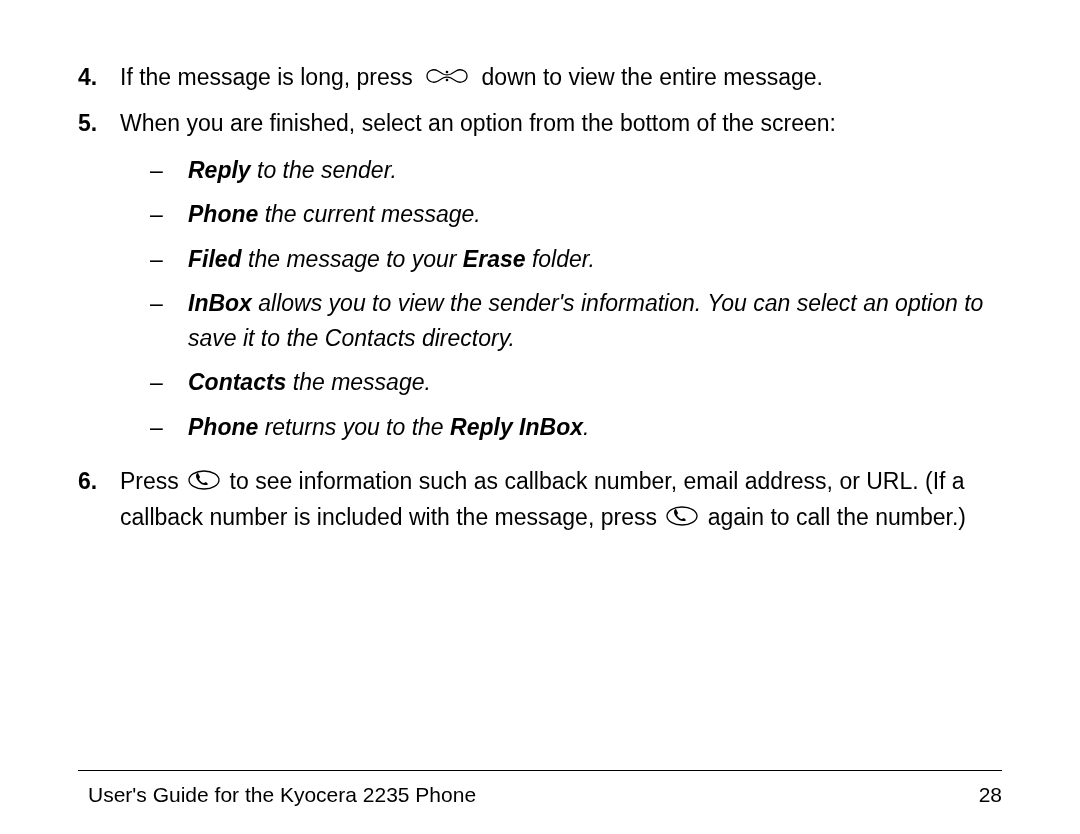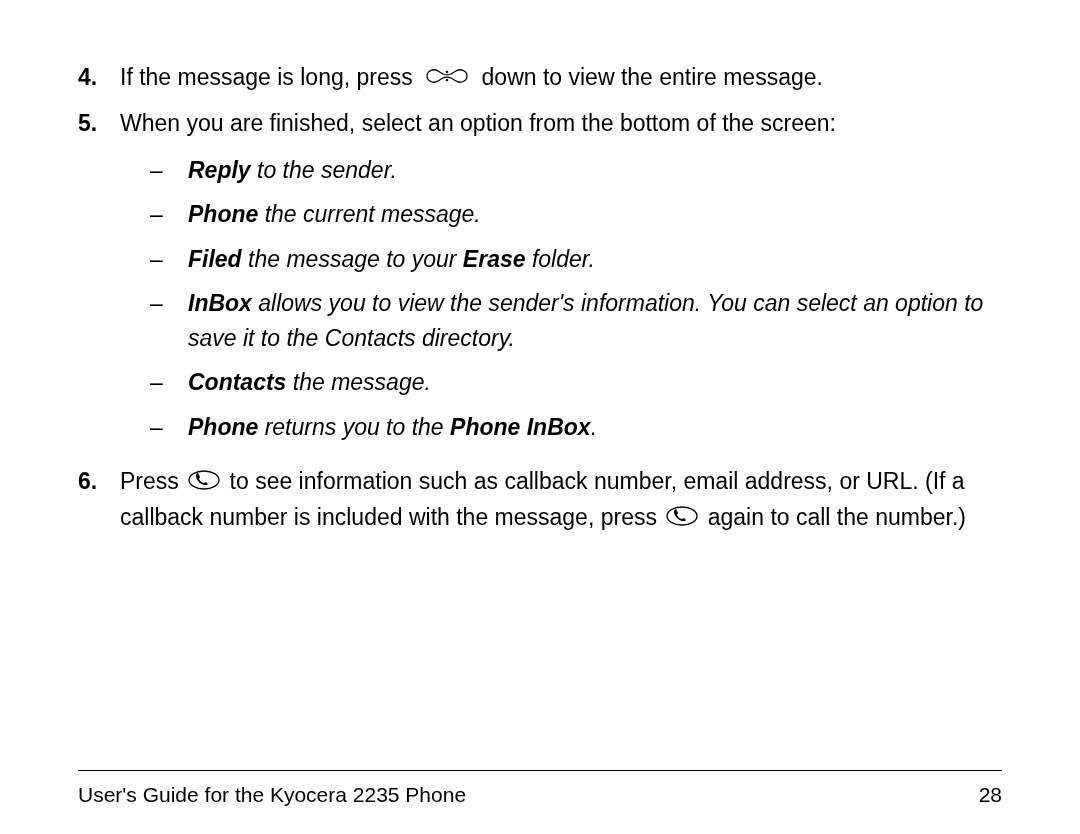--- a/index.html
+++ b/index.html
@@ -66,20 +66,21 @@
       right: 78px;
     }
     .footer-line {
       border-top: 1px solid #000;
       margin-bottom: 8px;
     }
     .footer-row {
       display: flex;
       justify-content: space-between;
       font-size: 21px;
+      margin-left: 10px;
     }
   </style>
 </head>
 <body>
 
 <div id="content">
     <div class="step-item">
       <div class="step-num">4.</div>
       <div class="step-body">
         <div>If the message is long, press <span class="nav-icon"><svg width="48" height="22" viewBox="0 0 48 22">
@@ -109,21 +110,21 @@
           <div class="sub-item">
             <div class="dash">–</div>
             <div class="sub-body"><b>InBox</b> allows you to view the sender's information. You can select an option to save it to the Contacts directory.</div>
           </div>
           <div class="sub-item">
             <div class="dash">–</div>
             <div class="sub-body"><b>Contacts</b> the message.</div>
           </div>
           <div class="sub-item">
             <div class="dash">–</div>
-            <div class="sub-body"><b>Phone</b> returns you to the <b>Phone InBox</b>.</div>
+            <div class="sub-body"><b>Phone</b> returns you to the <b>Reply InBox</b>.</div>
           </div>
         </div>
       </div>
     </div>
     <div class="step-item">
       <div class="step-num">6.</div>
       <div class="step-body">
         <div>Press <span class="phone-icon"><svg width="34" height="22" viewBox="0 0 34 22">
               <ellipse cx="17" cy="11" rx="15" ry="9" fill="none" stroke="#000" stroke-width="1.3"></ellipse>
               <path d="M12 7 C12 7 13 9 14 11 C14 12 13 12 13 13 C14 15 16 17 18 17 C19 17 19 16 20 16 C21 17 22 18 22 18 C22 19 20 19 19 19 C15 19 10 14 10 10 C10 8 11 7 12 7 Z" transform="translate(-1,-3) scale(1.0)" fill="#000"></path>

